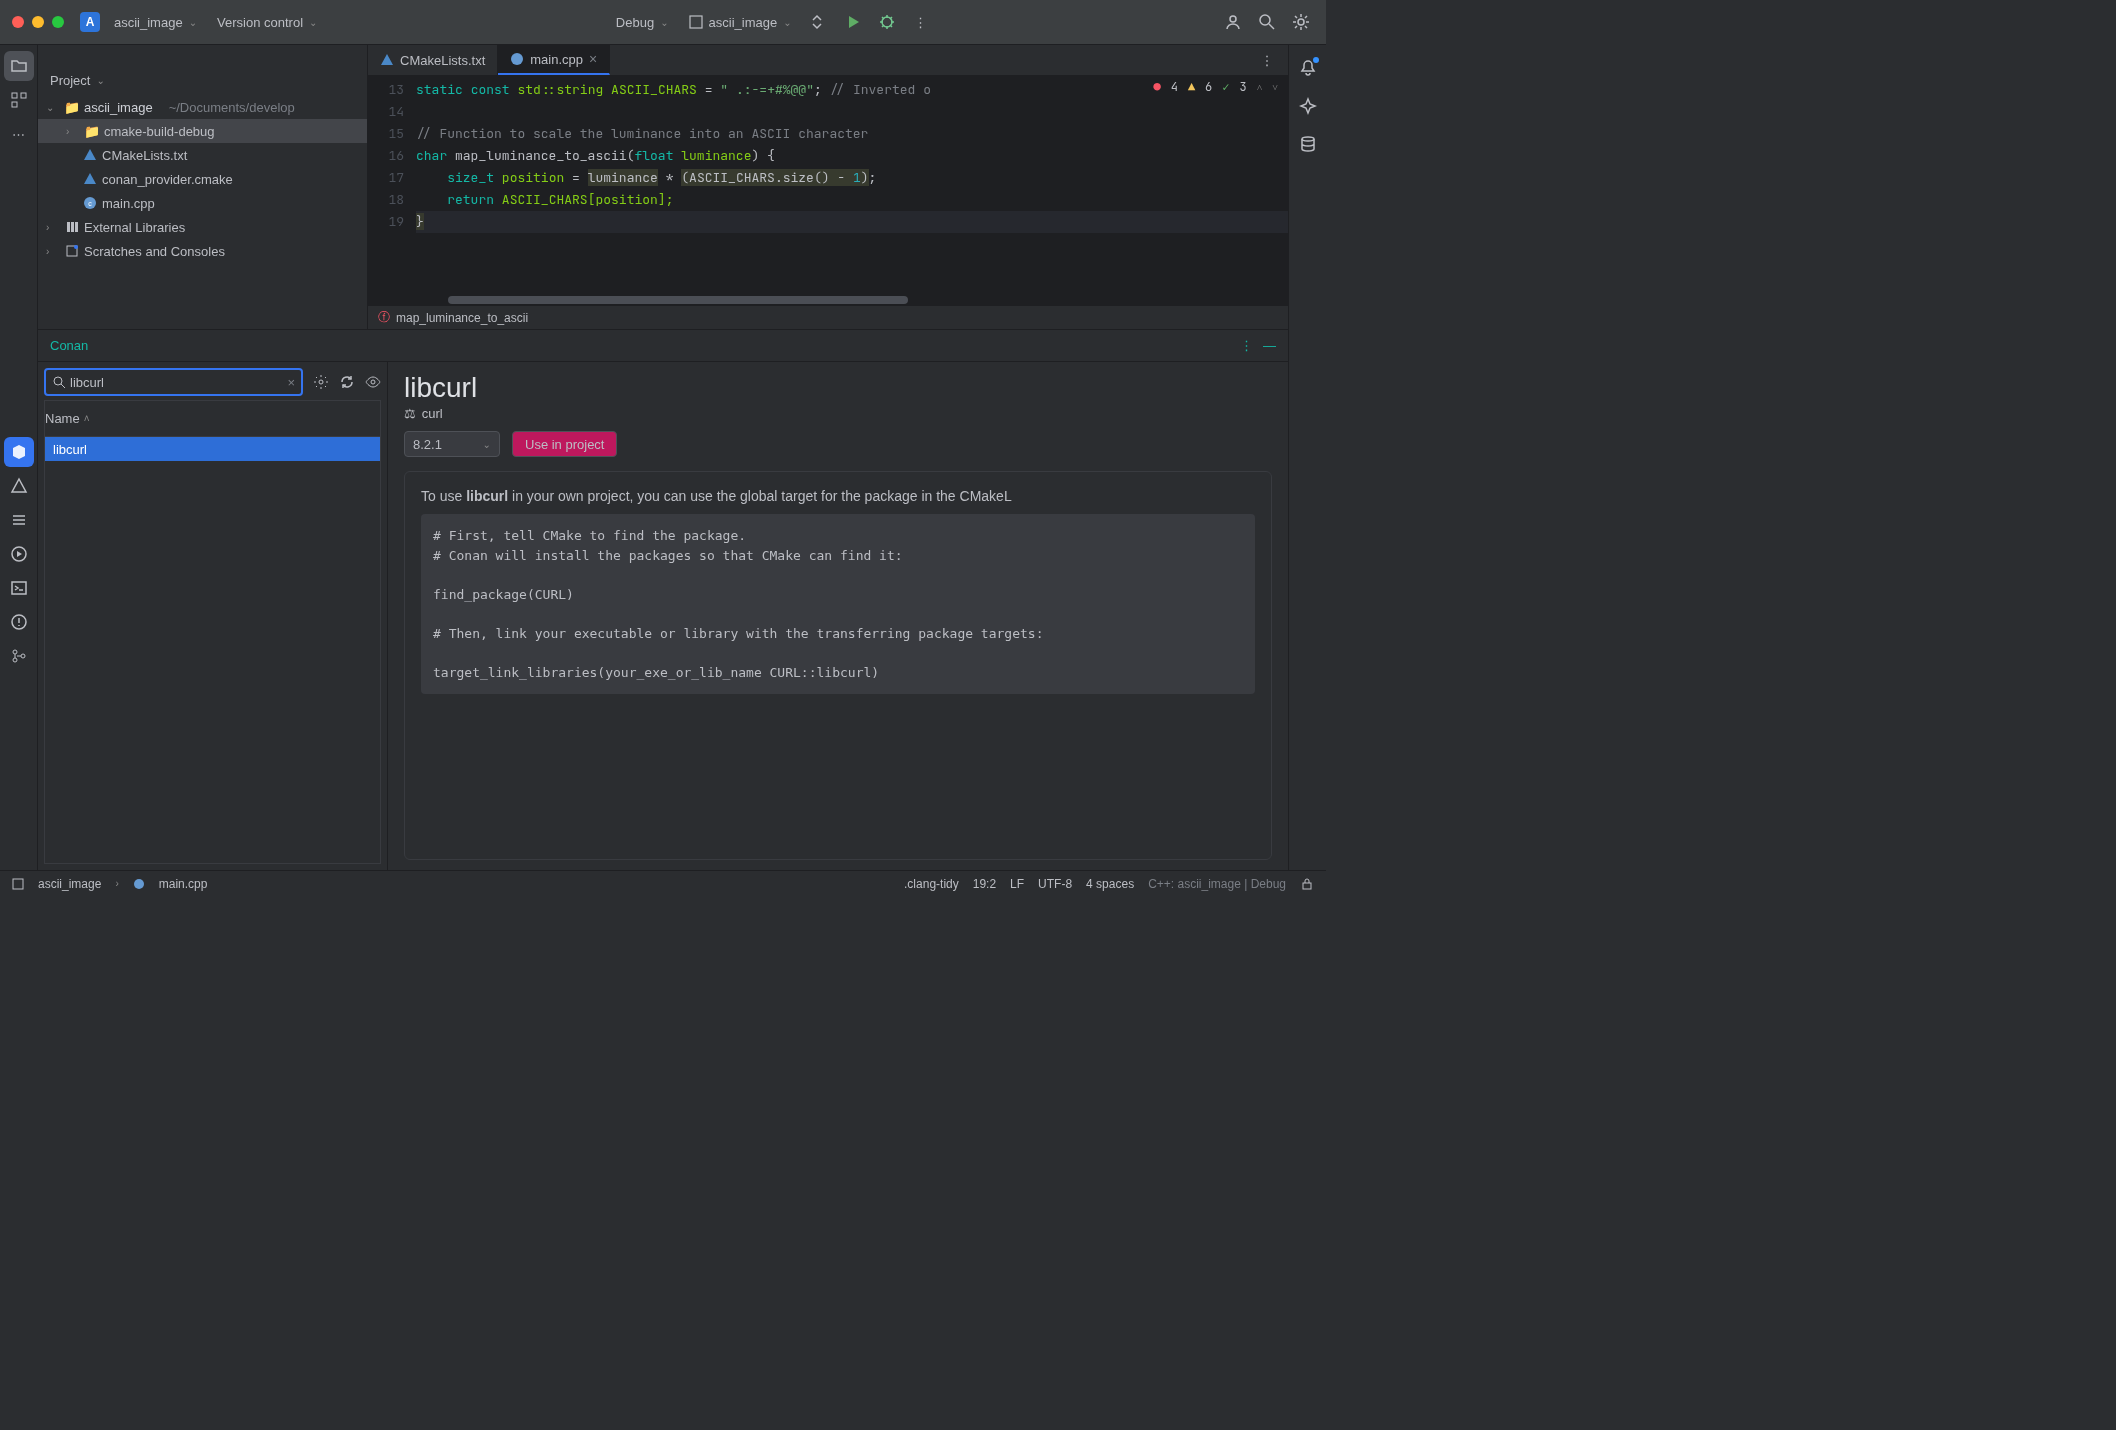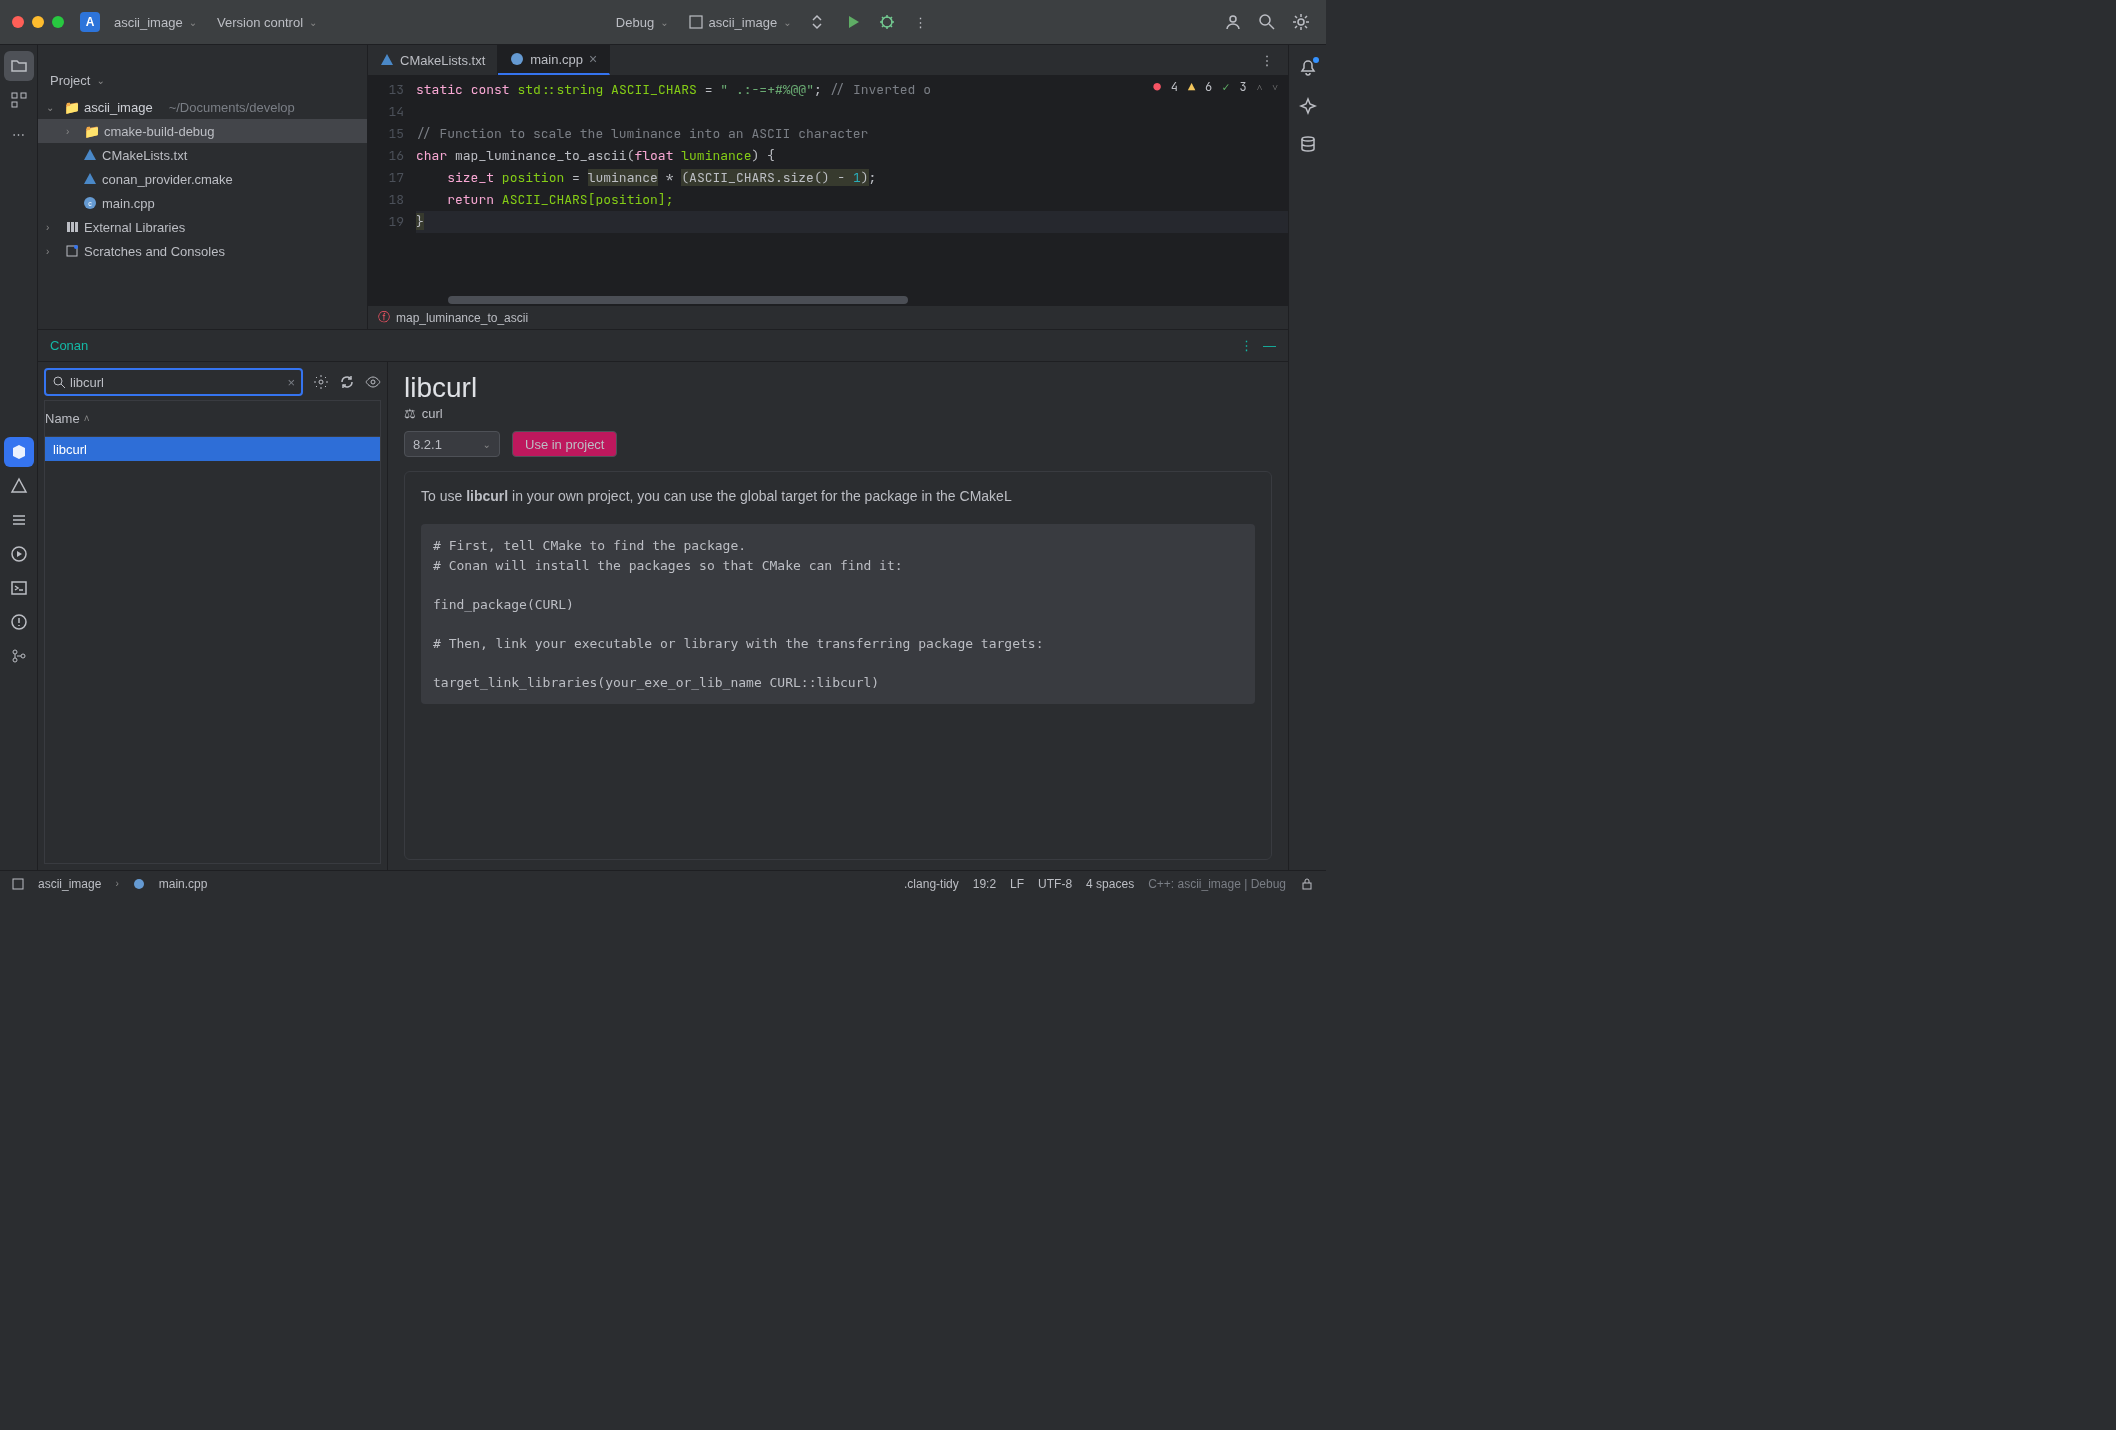--- a/index.html
+++ b/index.html
@@ -86,21 +86,21 @@
   display: flex; align-items: center; gap: 6px; padding: 0 12px;
   border-right: 1px solid #1e1f22; color: #bcbec4; font-size: 13px;
 }
 .tab.active { background: #1e1f22; border-bottom: 2px solid #3574f0; }
 .tab-close { color: #7a7e85; font-size: 14px; }
 .tab-icons { margin-left: auto; display: flex; align-items: center; padding-right: 8px; }
 
 .code { flex: 1; display: flex; font-family: "JetBrains Mono", Menlo, monospace; font-size: 13px; overflow: hidden; position: relative; }
 .gutter { width: 48px; text-align: right; color: #4b5059; padding-right: 12px; line-height: 22px; padding-top: 4px; }
 .lines { flex: 1; line-height: 22px; padding-top: 4px; white-space: pre; overflow: hidden; }
-.kw { color: #f9a8d4; }
+.kw { color: #14b8a6; }
 .fn { color: #bcbec4; }
 .str { color: #6aab73; }
 .cmt { color: #7a7e85; }
 .num { color: #2aacb8; }
 .id { color: #84cc16; }
 .hi { background: #373a2e; }
 .code-bg-sel { background: #26282e; display: block; }
 .code-badges { position: absolute; top: 4px; right: 10px; display: flex; gap: 10px; align-items: center; font-size: 12px; }
 .badge-err { color: #f75464; }
 .badge-warn { color: #f2c55c; }
@@ -132,21 +132,21 @@
 .conan-right { flex: 1; padding: 10px 16px; overflow: hidden; display:flex; flex-direction:column; }
 .pkg-title { font-size: 28px; color: #dfe1e5; margin-bottom: 2px; }
 .pkg-desc { font-size: 14px; color: #bcbec4; margin-bottom: 8px; }
 .pkg-license { display: flex; align-items: center; gap: 6px; font-size: 13px; color: #bcbec4; margin-bottom: 10px; }
 .pkg-controls { display: flex; gap: 12px; margin-bottom: 14px; }
 .version-select { width: 96px; height: 26px; background: #393b40; border: 1px solid #4e5157; border-radius: 4px; display: flex; align-items: center; justify-content: space-between; padding: 0 8px; }
 .use-btn { height: 26px; background: #be185d; border: 1px solid #4e5157; border-radius: 4px; padding: 0 12px; display: flex; align-items: center; }
 
 .doc-panel { flex:1; border: 1px solid #393b40; border-radius: 6px; padding: 16px; overflow: hidden; background: #2b2d30; }
 .doc-h { font-size: 20px; font-weight: 600; color: #dfe1e5; margin-bottom: 12px; }
-.doc-p { font-size: 14px; color: #bcbec4; margin-bottom: 20px; }
+.doc-p { font-size: 14px; color: #bcbec4; margin-bottom: 10px; }
 .doc-code {
   background: #393b40; border-radius: 4px; padding: 12px; font-family: Menlo, monospace;
   font-size: 13px; color: #bcbec4; white-space: pre; line-height: 1.5;
 }
 
 .right-rail {
   width: 38px; background: #2b2d30; border-left: 1px solid #1e1f22;
   display: flex; flex-direction: column; align-items: center; padding-top: 10px; gap: 12px;
 }
 

